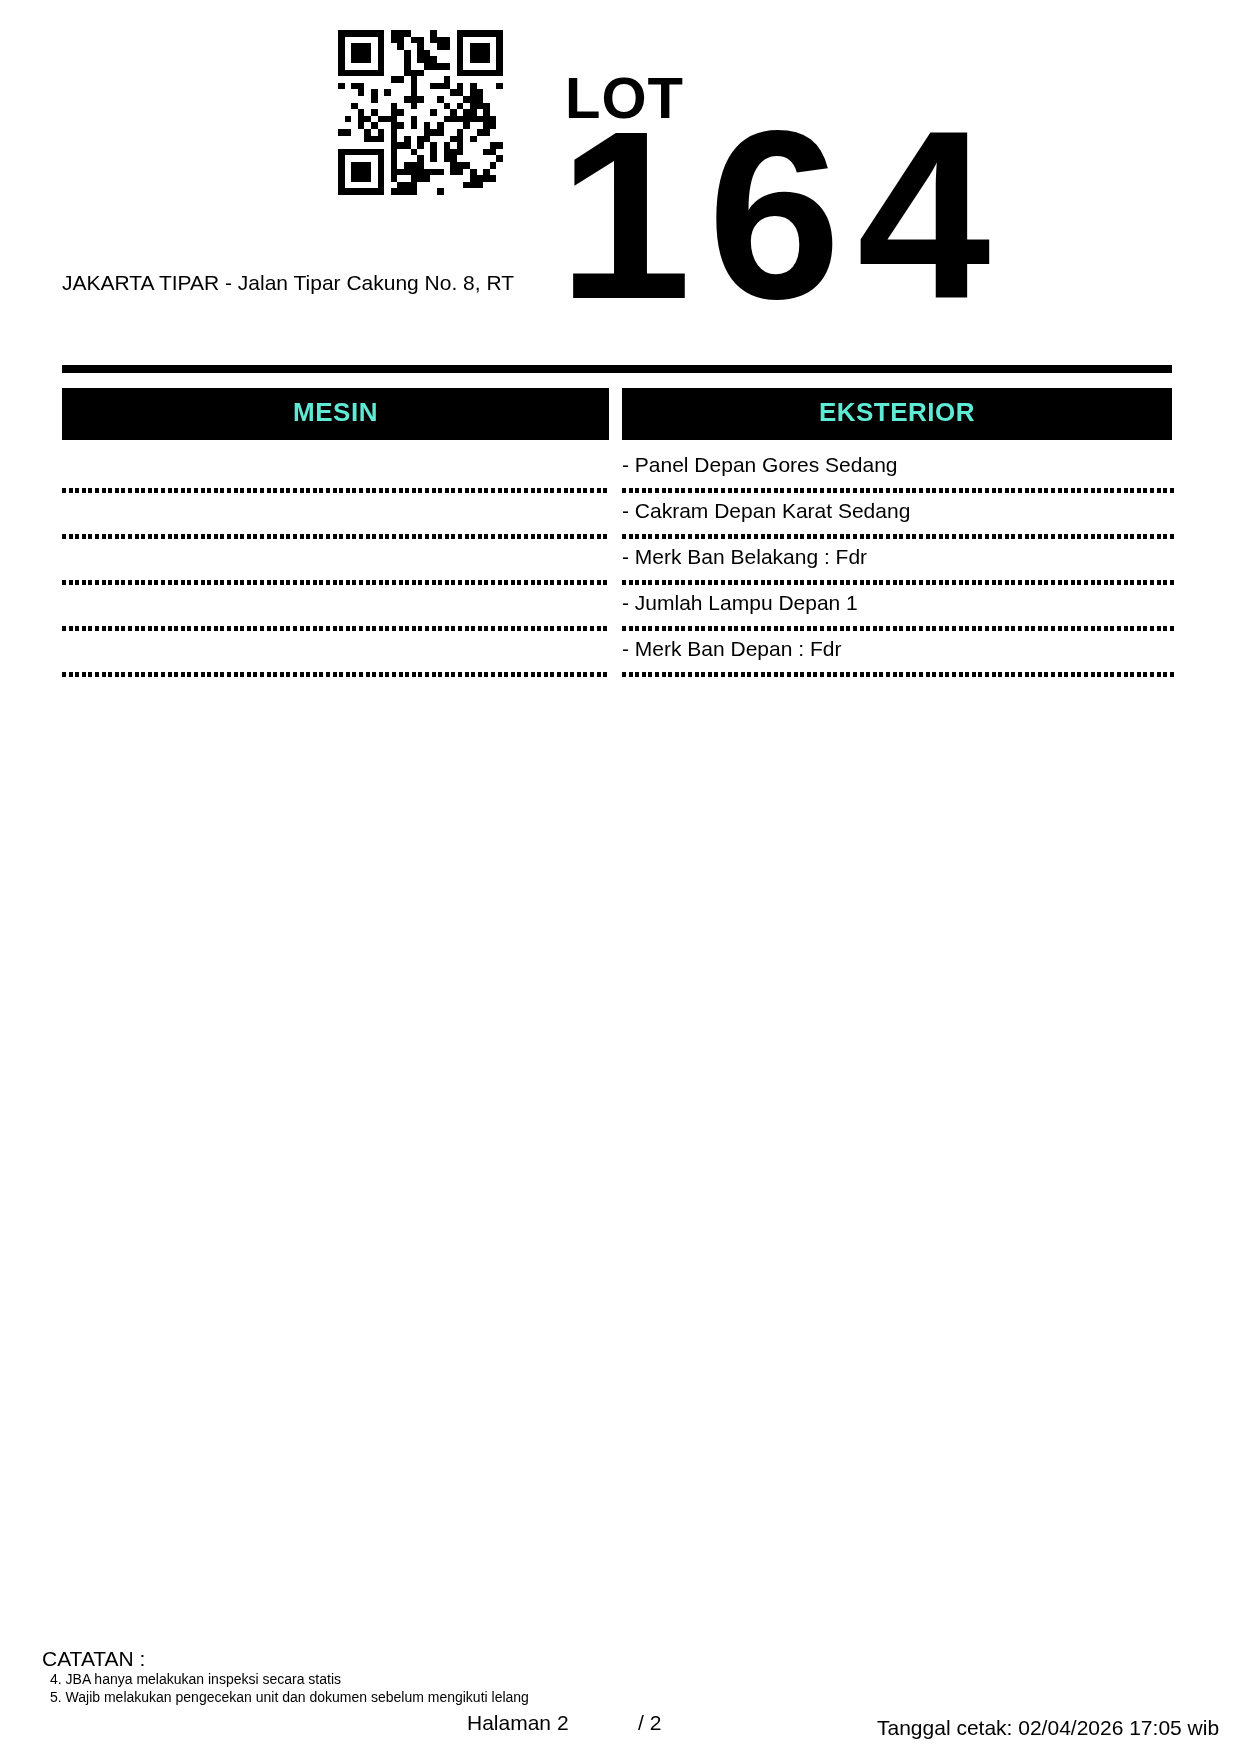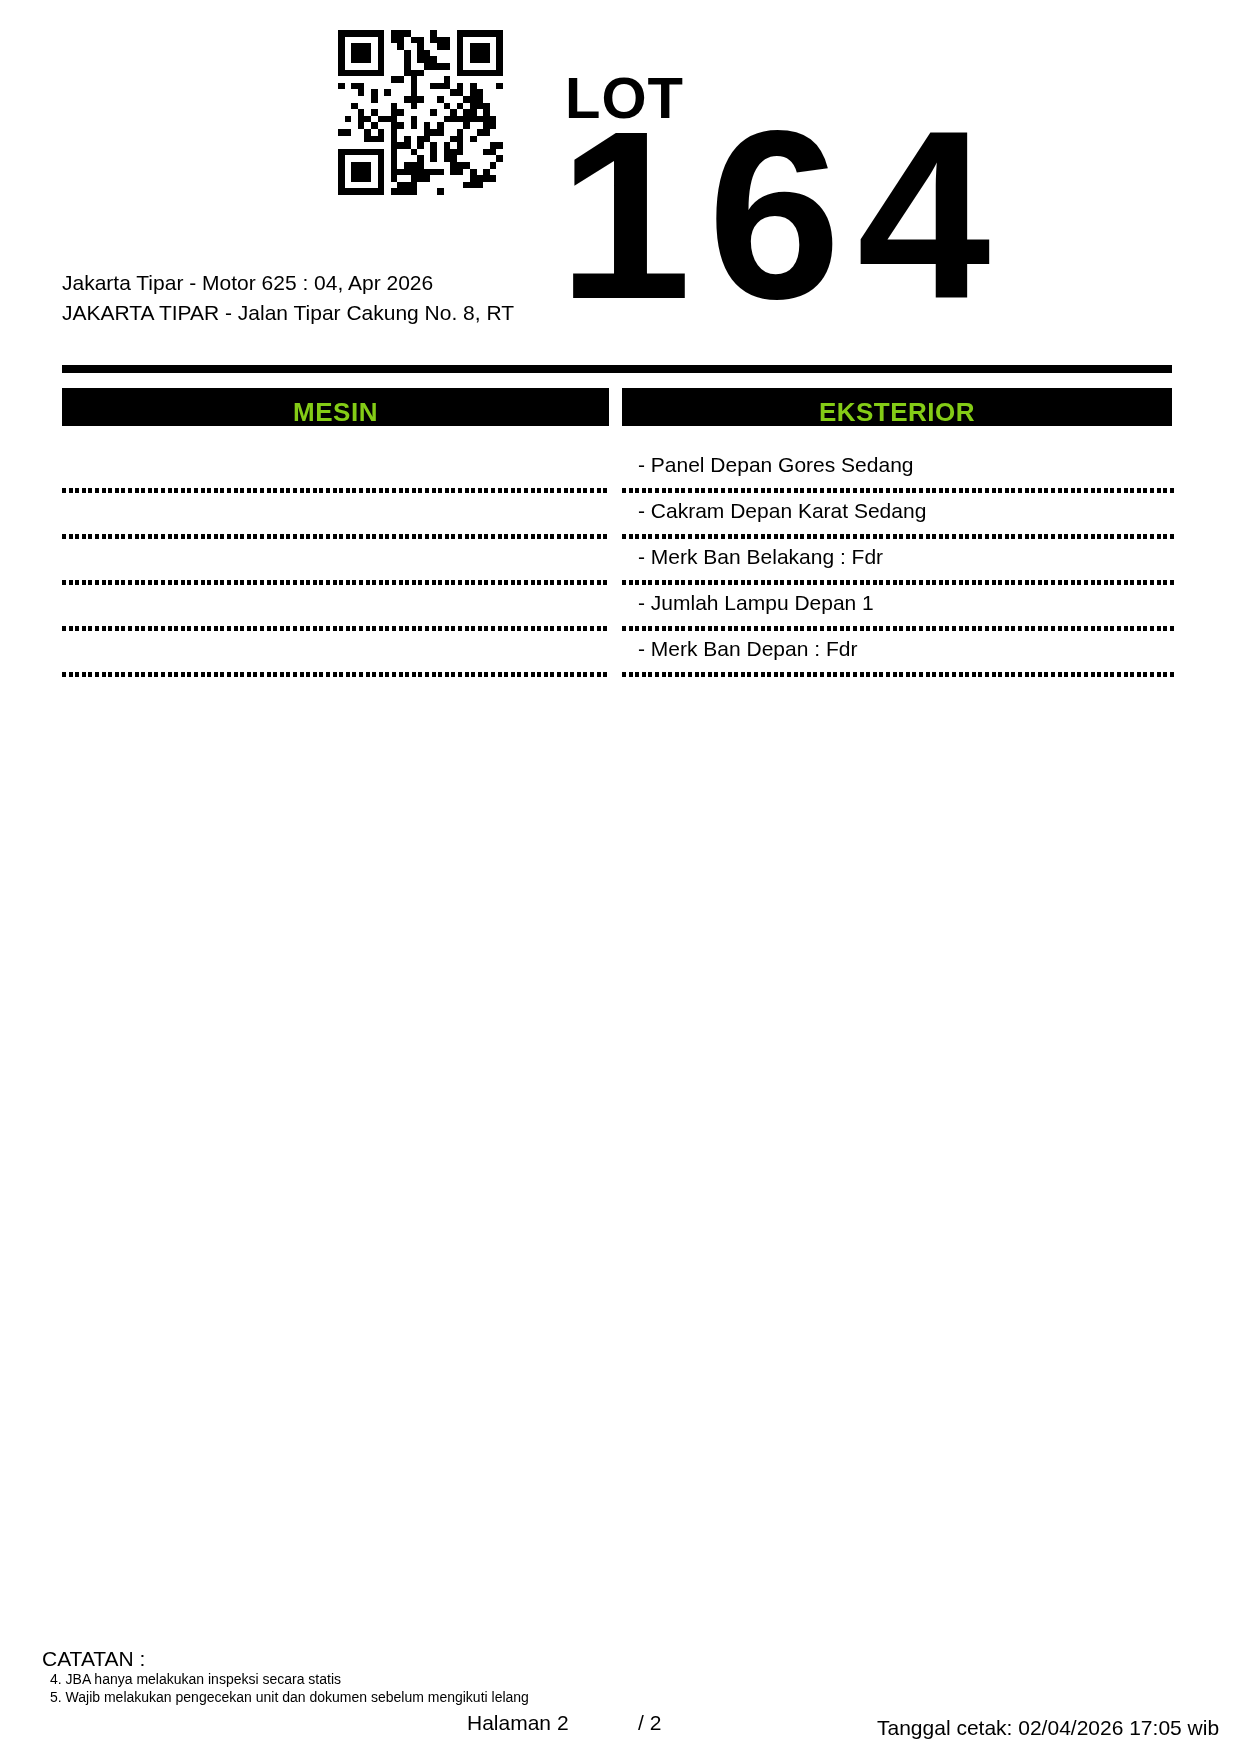--- a/index.html
+++ b/index.html
@@ -35,34 +35,34 @@
   }
 
   
   #double-rule {
     left: 62px; top: 365px; width: 1110px; height: 2px;
     border-top: 5px solid #000; border-bottom: 3px solid #000;
   }
 
   
   .col-header {
-    top: 388px; height: 38px;
-    background: #000; color: #84cc16;
+    top: 388px; height: 52px;
+    background: #000; color: #5eead4;
     font-size: 26px; font-weight: bold; letter-spacing: 0.5px;
     text-align: center; line-height: 49px;
   }
   #hdr-mesin { left: 62px; width: 547px; }
   #hdr-eksterior { left: 622px; width: 550px; }
 
   
   .cell-text {
     font-size: 21px; line-height: 26px; white-space: nowrap;
   }
   .col-left .cell-text { left: 62px; width: 547px; }
-  .col-right .cell-text { left: 622px; width: 550px; margin-left: 16px; }
+  .col-right .cell-text { left: 622px; width: 550px; }
   .dotline {
     height: 5px;
     background: repeating-linear-gradient(90deg, #000 0, #000 4px, transparent 4px, transparent 6.6px);
   }
   .dot-left { left: 62px; width: 547px; }
   .dot-right { left: 622px; width: 553px; }
 
   
   #notes-title { left: 42px; top: 1650px; font-size: 21px; line-height: 18px; }
   .note-line { left: 50px; font-size: 14px; line-height: 18px; white-space: nowrap; }
@@ -271,21 +271,20 @@
       <rect x="9" y="24" width="1" height="1"></rect>
       <rect x="10" y="24" width="1" height="1"></rect>
       <rect x="11" y="24" width="1" height="1"></rect>
       <rect x="15" y="24" width="1" height="1"></rect>
     </svg></div>
 
 <div id="lot-label" class="abs">LOT</div>
 <div id="lot-number" class="abs">164</div>
 
 <div id="auction-info" class="abs">
-  <div>Jakarta Tipar - Motor 625 : 04, Apr 2026</div>
   <div>JAKARTA TIPAR - Jalan Tipar Cakung No. 8, RT</div>
 </div>
 
 <div id="double-rule" class="abs"></div>
 
 <div id="hdr-mesin" class="abs col-header">MESIN</div>
 <div id="hdr-eksterior" class="abs col-header">EKSTERIOR</div>
 
 <div class="col-left">
   <div class="abs cell-text" style="top:452px"></div>

